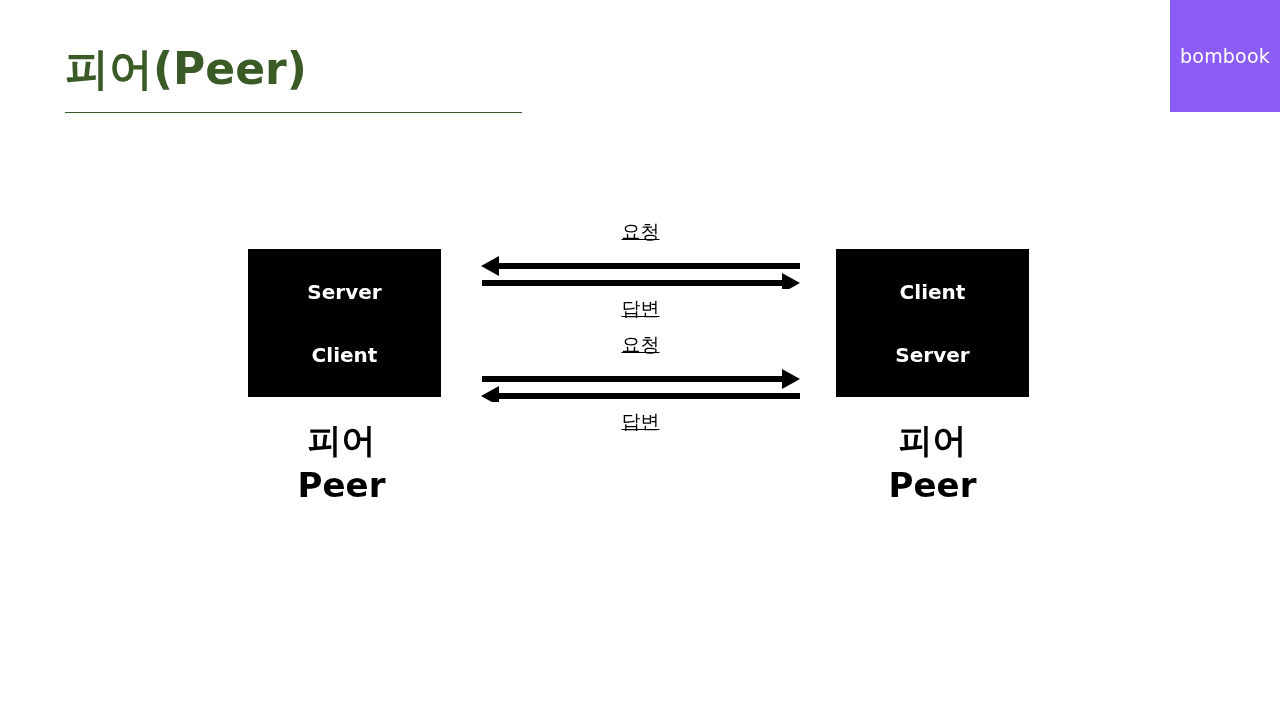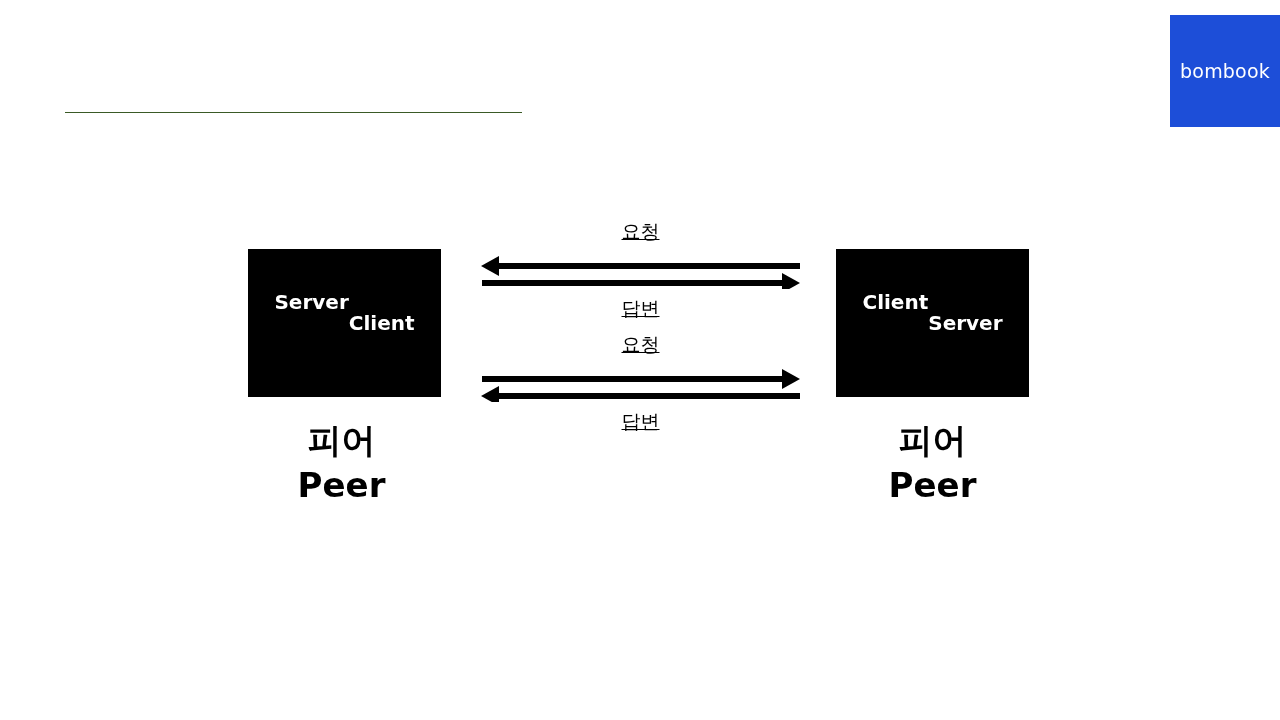--- a/index.html
+++ b/index.html
@@ -21,24 +21,24 @@
     left: 0; top: 0;
     width: 1280px;
     height: 720px;
     background: #ffffff;
   }
 
   
   .brand-logo {
     position: absolute;
     left: 1170px;
-    top: 15px;
+    top: 0px;
     width: 110px;
     height: 112px;
-    background: #1d4ed8;
+    background: #8b5cf6;
     display: flex;
     align-items: center;
     justify-content: center;
   }
   .brand-logo-text {
     color: #ffffff;
     font-size: 19px;
     font-weight: 400;
     letter-spacing: 0.2px;
     font-family: "DejaVu Sans", sans-serif;
@@ -65,21 +65,21 @@
     background: #3a5a26;
   }
 
   
   .node-box {
     position: absolute;
     width: 193px;
     height: 148px;
     background: #000000;
     display: flex;
-    flex-direction: row;
+    flex-direction: column;
     align-items: center;
     justify-content: center;
   }
   .node-box.left  { left: 248px; top: 249px; }
   .node-box.right { left: 836px; top: 249px; }
 
   .node-role {
     color: #ffffff;
     font-size: 20px;
     font-weight: bold;
@@ -136,20 +136,21 @@
 </style>
 </head>
 <body>
 
 <div class="slide">
 
   <div class="brand-logo">
     <span class="brand-logo-text">bombook</span>
   </div>
 
+  <div class="slide-title">피어(Peer)</div>
   <div class="title-rule divider"></div>
 
   <div class="node-box left">
     <span class="node-role top">Server</span>
     <span class="node-role bottom">Client</span>
   </div>
 
   <div class="node-caption left">
     <span class="caption-line">피어</span>
     <span class="caption-line">Peer</span>

